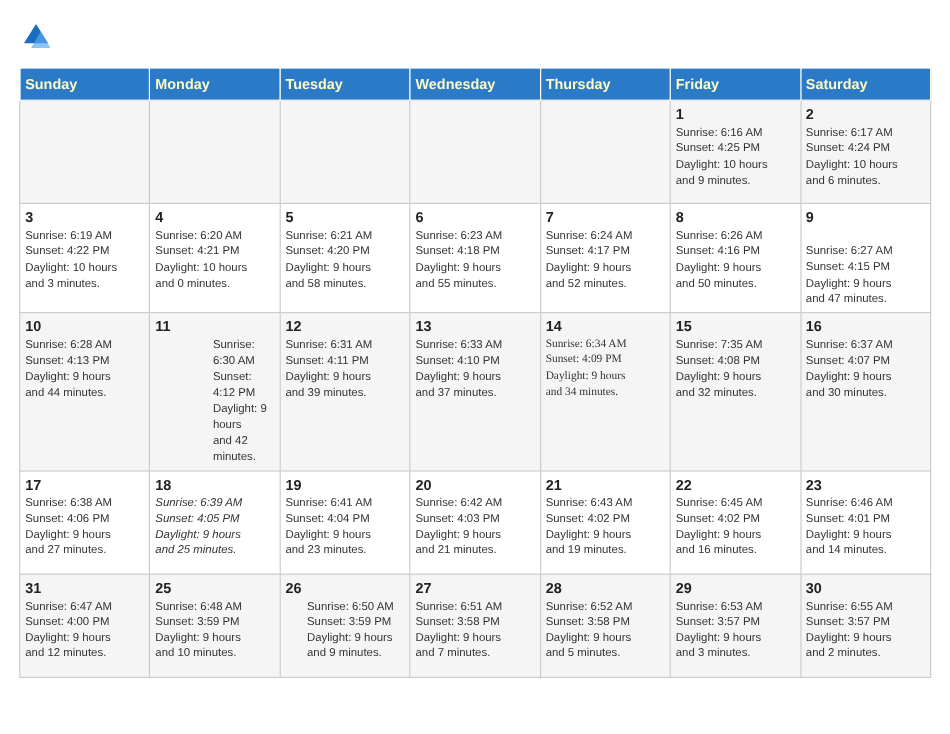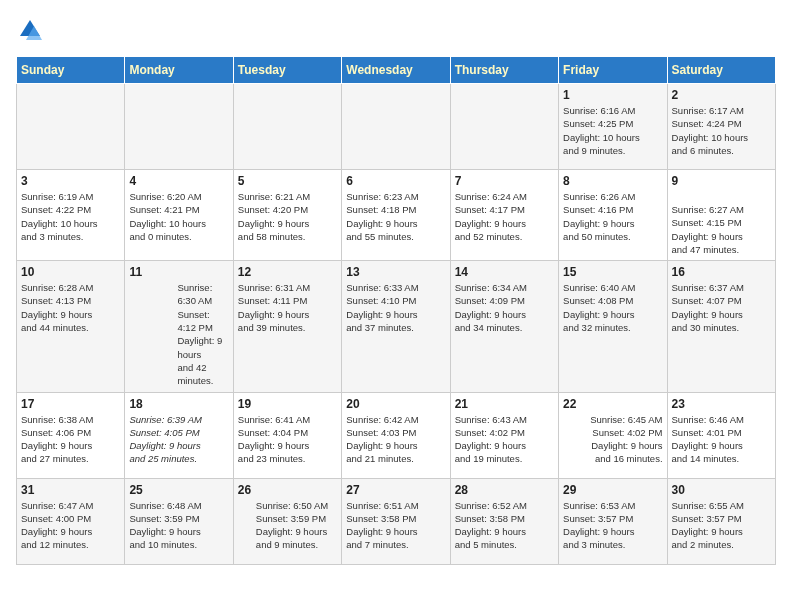--- a/index.html
+++ b/index.html
@@ -218,28 +218,28 @@
         </td>
         <td>
           <span class="day-num">13</span>
           <div class="day-info" style="white-space: pre-line;">Sunrise: 6:33 AM
 Sunset: 4:10 PM
 Daylight: 9 hours
 and 37 minutes.</div>
         </td>
         <td>
           <span class="day-num">14</span>
-          <div class="day-info" style="white-space: pre-line;">Sunrise: 6:34 AM
+          <div class="day-info" style="white-space: pre-line; font-family: Liberation Serif, serif;">Sunrise: 6:34 AM
 Sunset: 4:09 PM
 Daylight: 9 hours
 and 34 minutes.</div>
         </td>
         <td>
           <span class="day-num">15</span>
-          <div class="day-info" style="white-space: pre-line;">Sunrise: 6:40 AM
+          <div class="day-info" style="white-space: pre-line;">Sunrise: 7:35 AM
 Sunset: 4:08 PM
 Daylight: 9 hours
 and 32 minutes.</div>
         </td>
         <td>
           <span class="day-num">16</span>
           <div class="day-info" style="white-space: pre-line;">Sunrise: 6:37 AM
 Sunset: 4:07 PM
 Daylight: 9 hours
 and 30 minutes.</div>
@@ -276,21 +276,21 @@
         </td>
         <td>
           <span class="day-num">21</span>
           <div class="day-info" style="white-space: pre-line;">Sunrise: 6:43 AM
 Sunset: 4:02 PM
 Daylight: 9 hours
 and 19 minutes.</div>
         </td>
         <td>
           <span class="day-num">22</span>
-          <div class="day-info" style="white-space: pre-line; text-align: right;">Sunrise: 6:45 AM
+          <div class="day-info" style="white-space: pre-line;">Sunrise: 6:45 AM
 Sunset: 4:02 PM
 Daylight: 9 hours
 and 16 minutes.</div>
         </td>
         <td>
           <span class="day-num">23</span>
           <div class="day-info" style="white-space: pre-line;">Sunrise: 6:46 AM
 Sunset: 4:01 PM
 Daylight: 9 hours
 and 14 minutes.</div>

